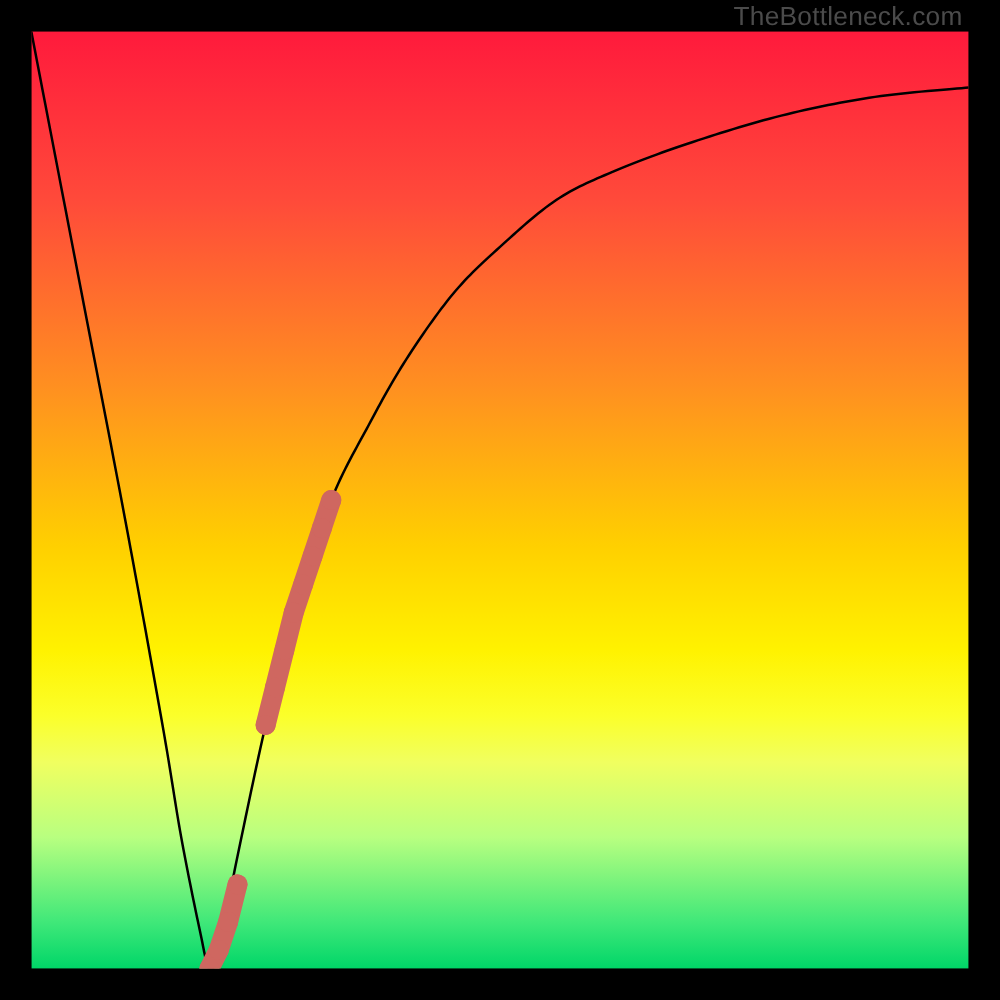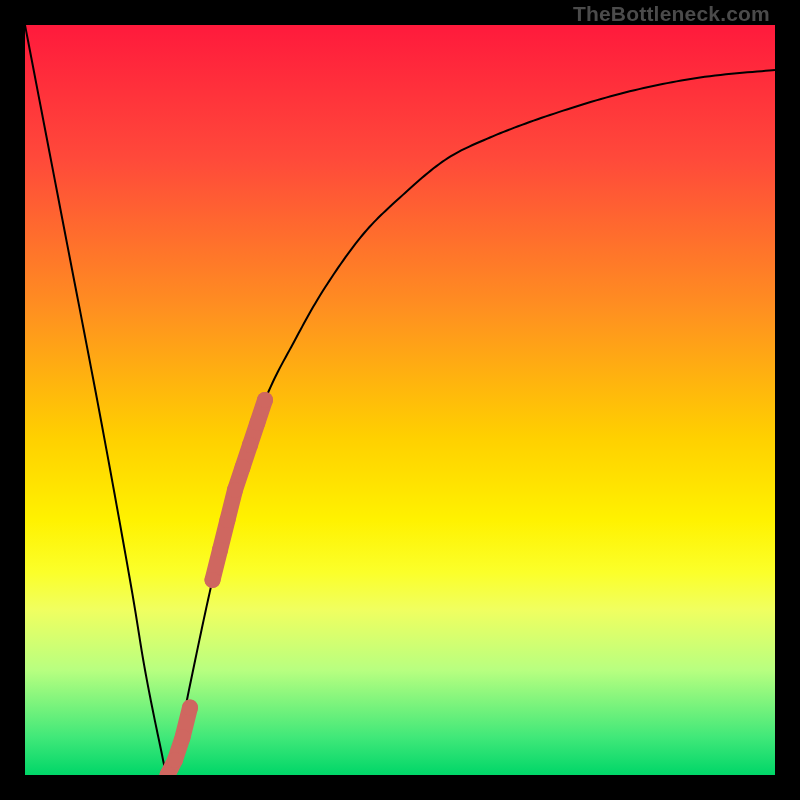--- a/index.html
+++ b/index.html
@@ -24,21 +24,21 @@
     width: 750px;
     height: 750px;
     overflow: hidden;
   }
   .watermark {
     position: absolute;
     right: 30px;
     top: 2px;
     color: #4b4b4b;
     font-size: 21px;
-    font-weight: 700;
+    font-weight: 400;
     letter-spacing: 0.2px;
     pointer-events: none;
   }
   svg { display: block; }
 </style>
 </head>
 <body>
 
 <div class="frame">
 

